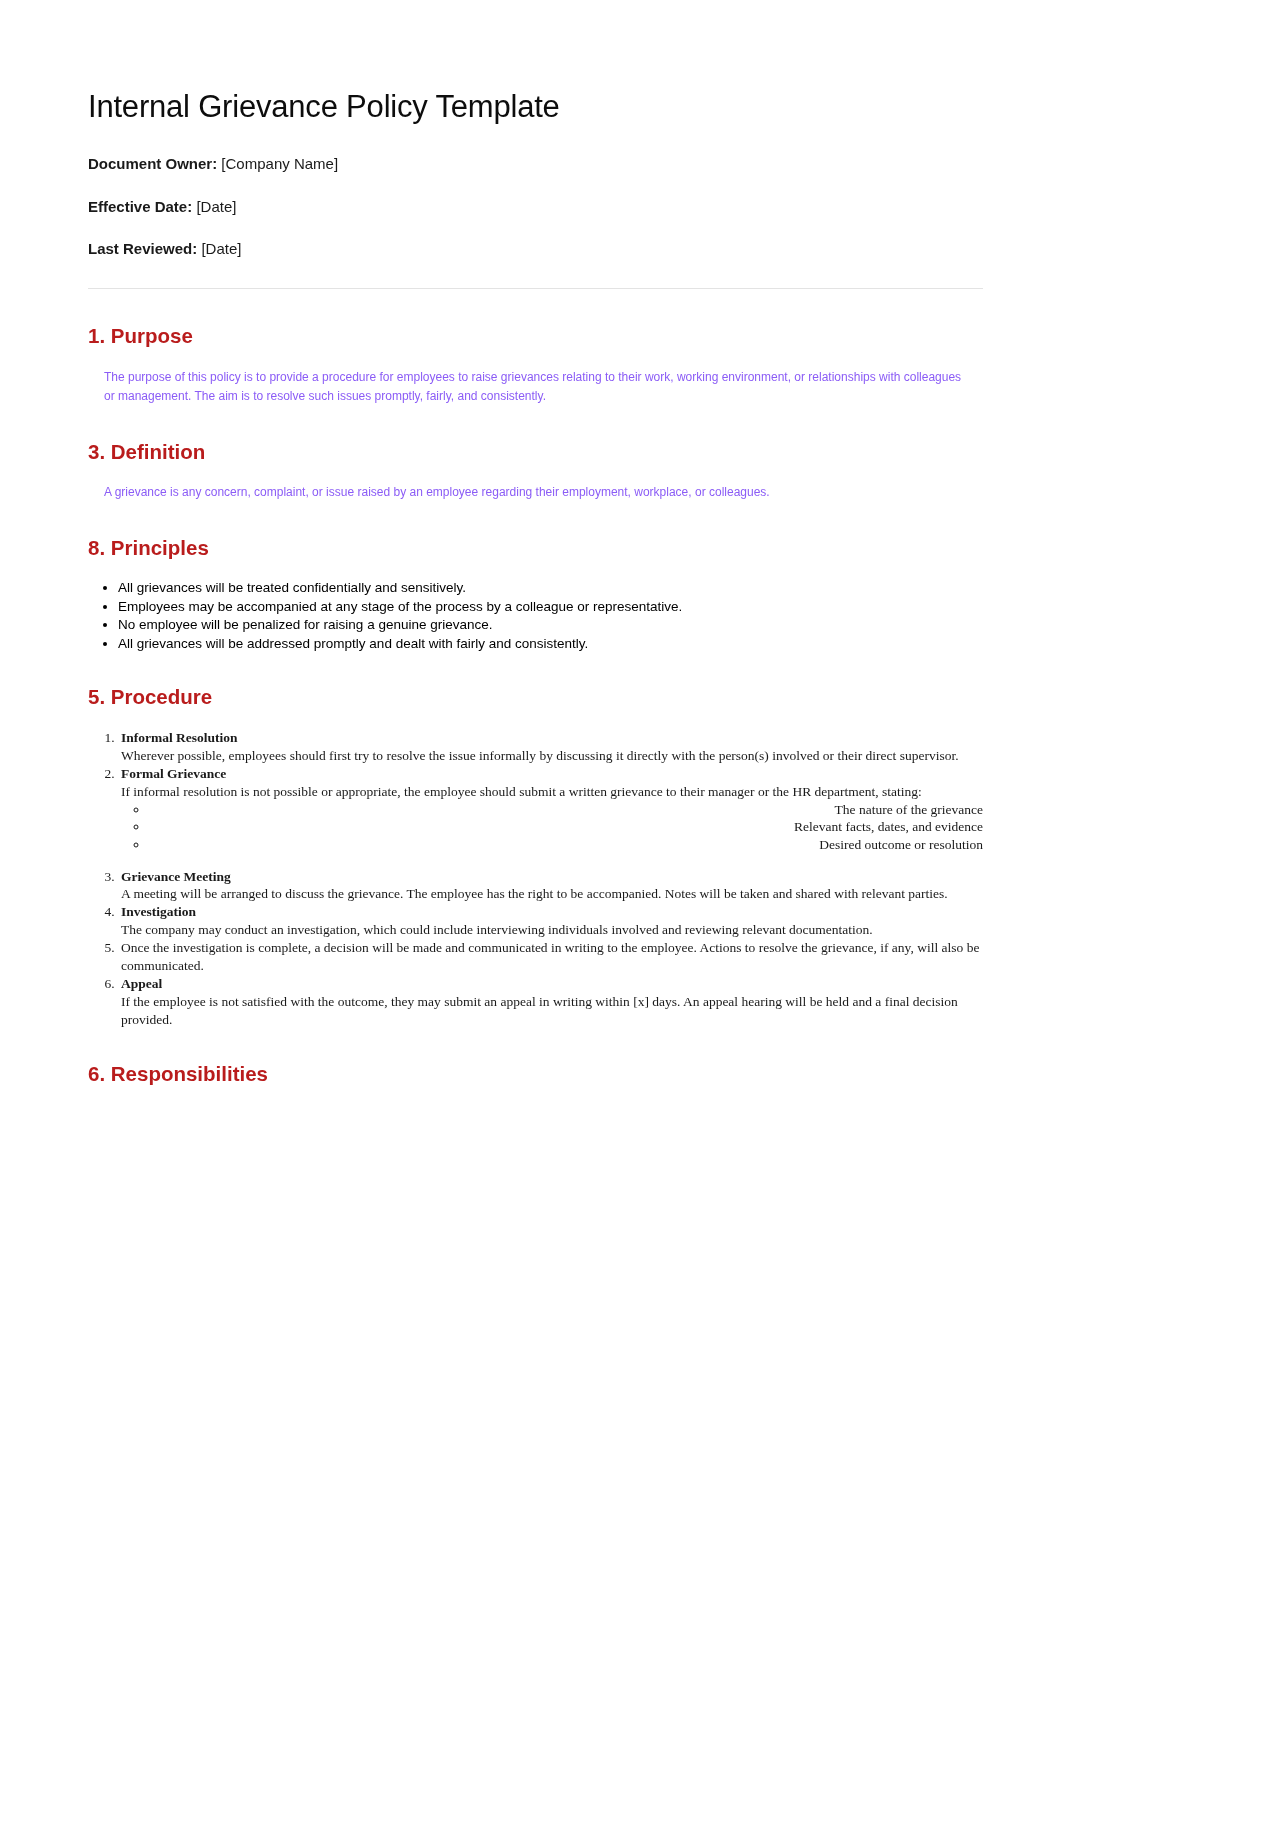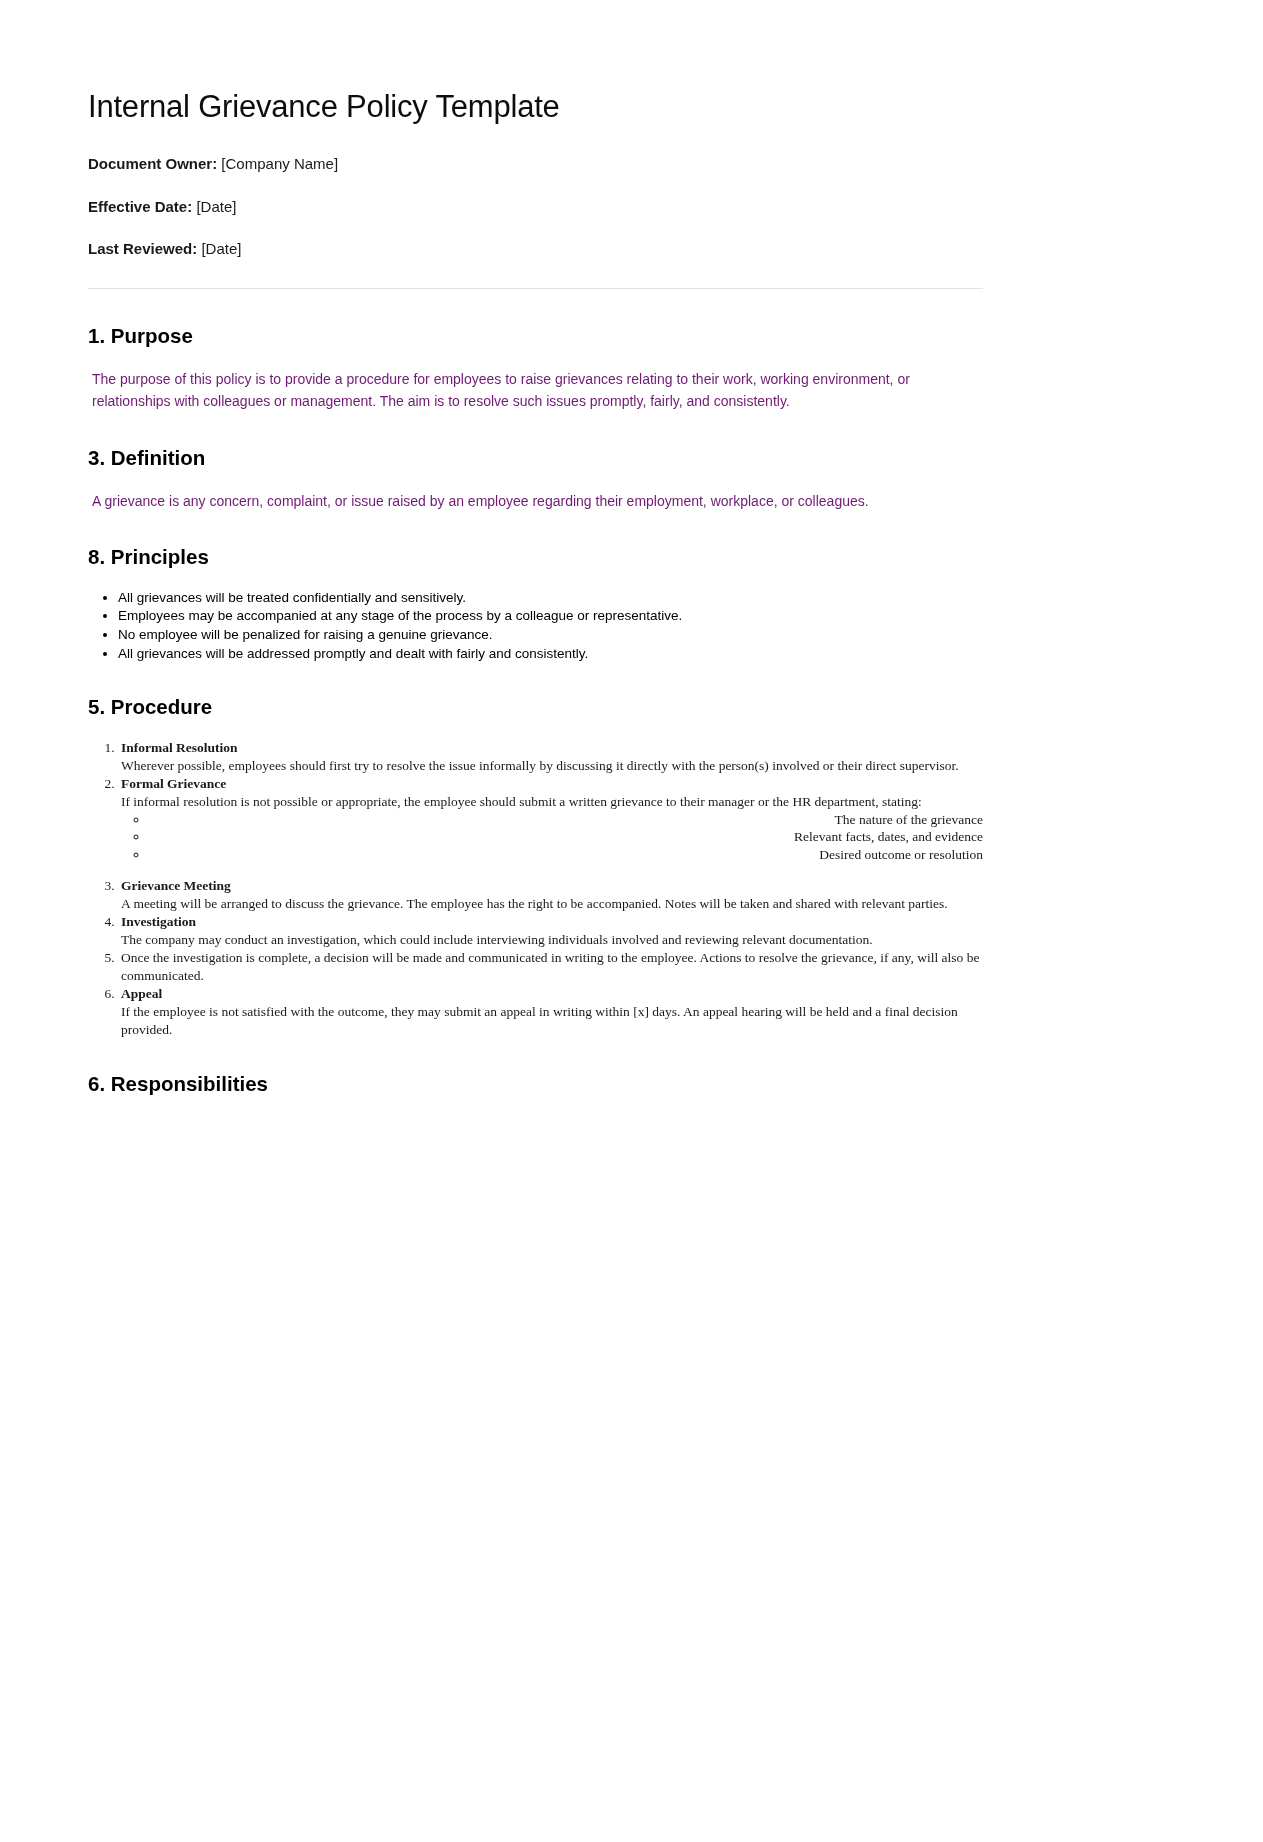--- a/index.html
+++ b/index.html
@@ -51,31 +51,31 @@
     border: none;
     border-top: 1px solid #e3e3e3;
     margin: 28px 0 34px 0;
   }
 
   h2.section-title {
     font-size: 20.5px;
     line-height: 1.3;
     font-weight: bold;
     margin: 0 0 18px 0;
-    color: #000000;
+    color: #b91c1c;
   }
   .section {
     margin-bottom: 32px;
   }
 
   p.body-text {
-    font-size: 14px;
+    font-size: 12px;
     line-height: 1.62;
-    margin: 4px;
-    color: #701a75;
+    margin: 16px;
+    color: #8b5cf6;
   }
 
   ul.bullets {
     margin: 0;
     padding-left: 30px;
     list-style-type: disc;
   }
   ul.bullets > li {
     font-size: 13.5px;
     line-height: 1.3;

